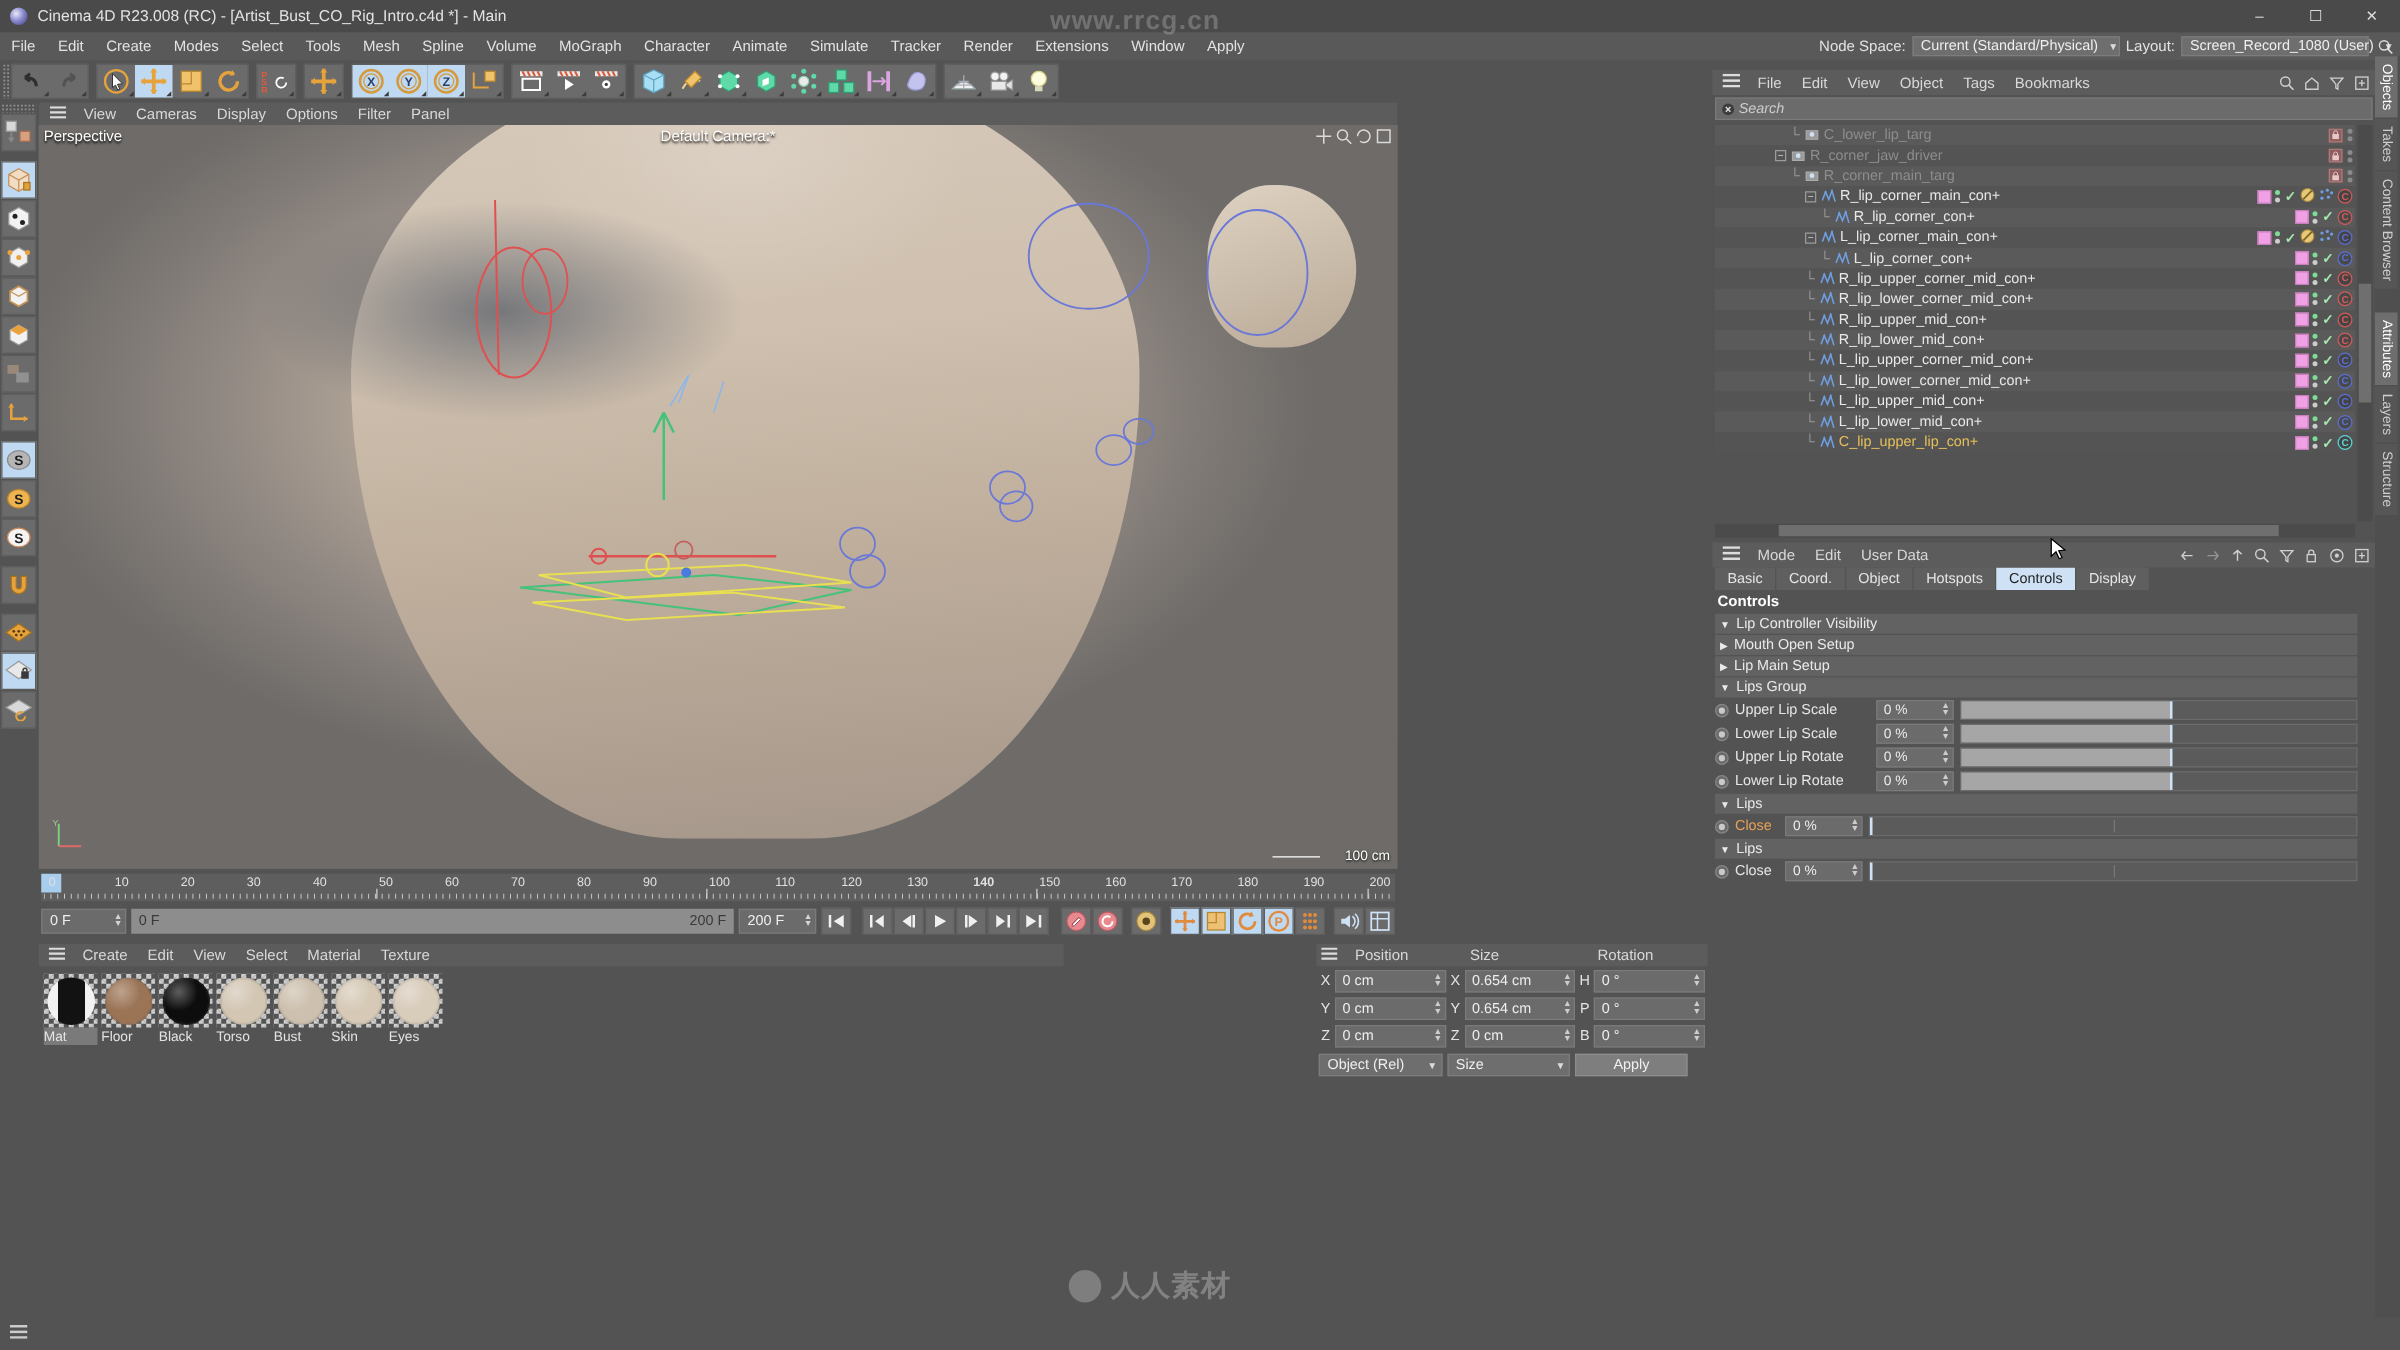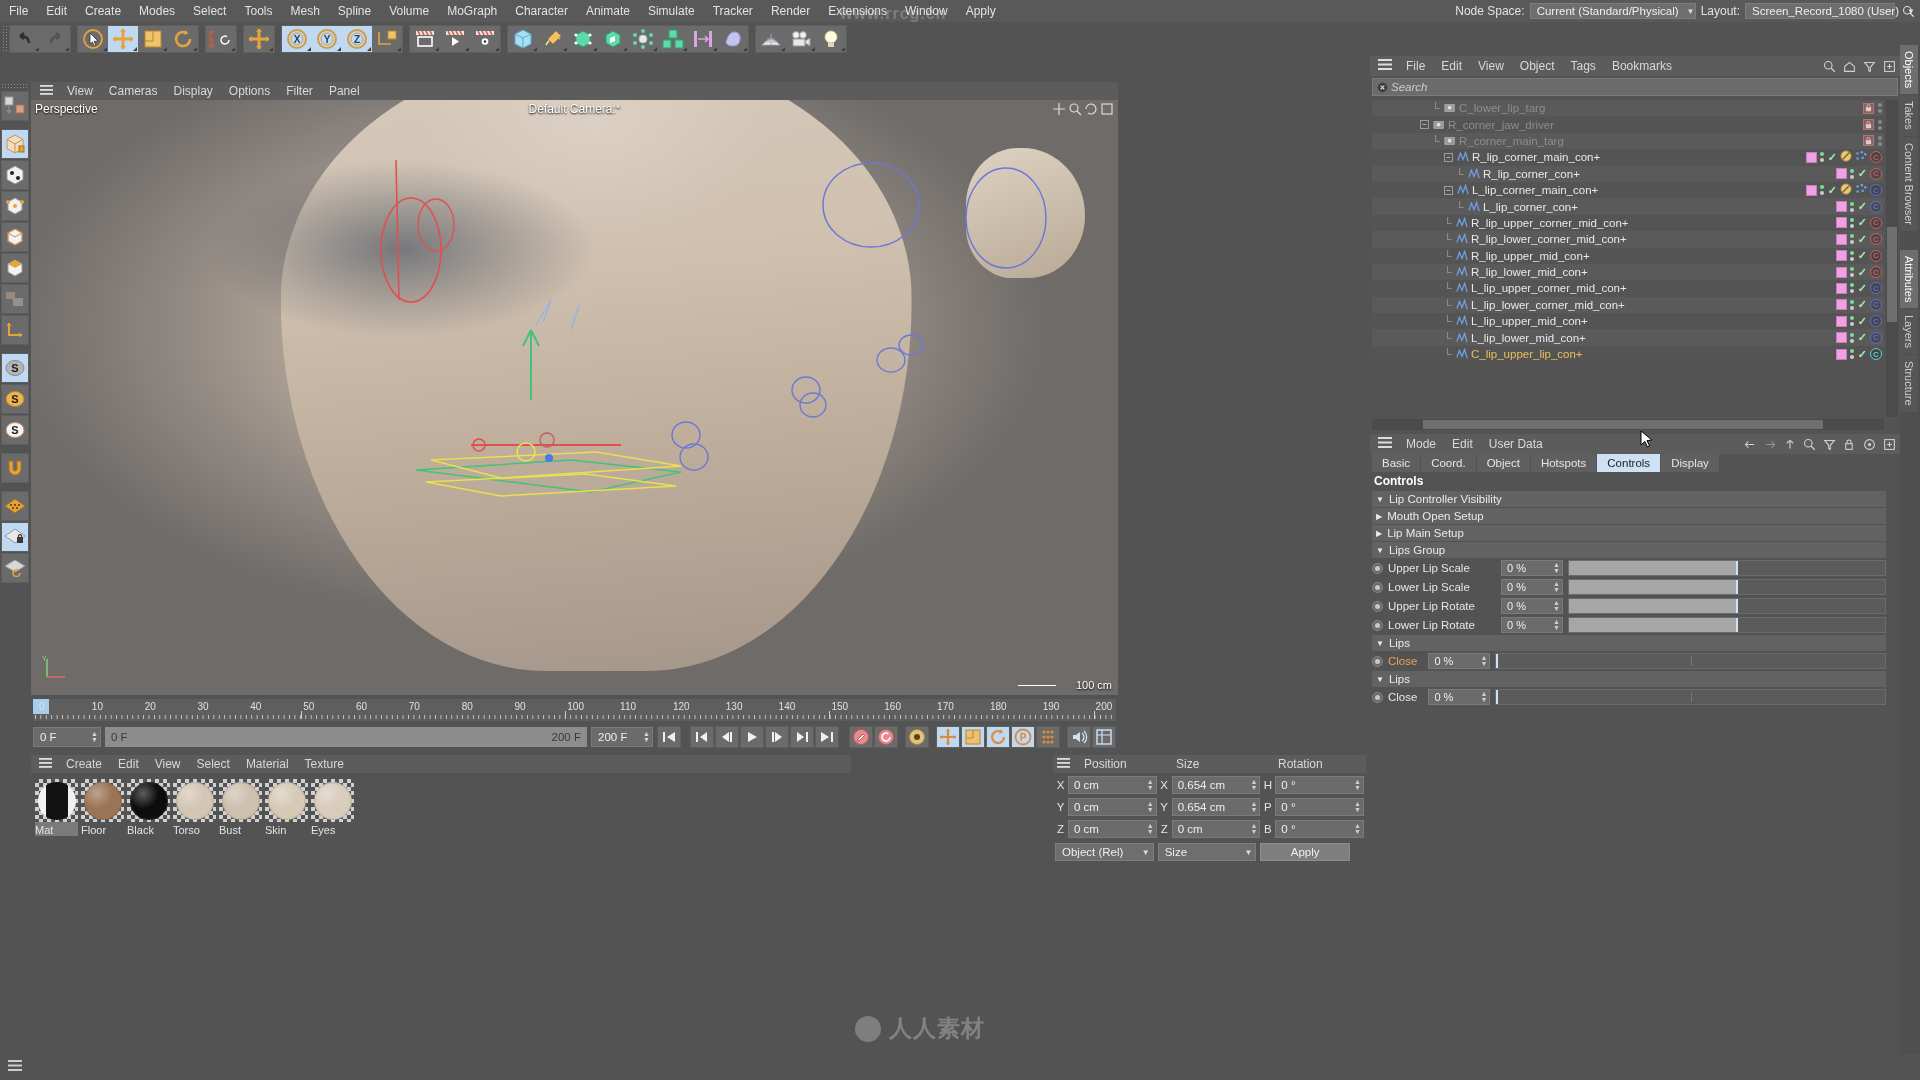--- a/index.html
+++ b/index.html
@@ -23,21 +23,21 @@
   .menubar .mi { padding:0 9px; line-height:22px; font-size:12px; color:#e2e2e2; white-space:nowrap; }
   .ns-wrap { position:absolute; right:4px; top:0; height:22px; display:flex; align-items:center; gap:5px; }
   .ns-lbl { font-size:12px; color:#e2e2e2; }
   .combo { background:#6e6e6e; height:16px; border:1px solid #7c7c7c; display:flex; align-items:center; padding:0 3px 0 6px; font-size:11.5px; color:#eee; position:relative; }
   .combo .cv { white-space:nowrap; }
   .combo .arr { margin-left:8px; font-size:8px; opacity:.85; }
   .mag { width:16px; height:16px; display:flex; align-items:center; justify-content:center; }
 
   
   .wm { position:absolute; font-weight:bold; color:rgba(255,255,255,.22); pointer-events:none; letter-spacing:1px; }
-  .wm1 { top:5px; left:840px; font-size:16px; }
+  .wm1 { top:5px; left:840px; font-size:21px; }
   .wm3 { bottom:36px; left:855px; font-size:23px; display:flex; align-items:center; gap:8px; color:rgba(255,255,255,.28); }
   .wm3 .circ { width:26px; height:26px; border-radius:50%; background:rgba(255,255,255,.25); display:inline-block; }
 
   
   .toolbar { height:34px; background:#535353; display:flex; align-items:center; padding-left:2px; gap:0; }
   .tgrp { display:flex; align-items:center; background:#6b6b6b; border:1px solid #5e5e5e; height:28px; margin-right:6px; }
   .tb { width:30px; height:26px; display:flex; align-items:center; justify-content:center; position:relative; }
   .tb.on { background:#bfd9f2; }
   .tb .corner { position:absolute; right:1px; bottom:1px; width:0; height:0; border-left:4px solid transparent; border-bottom:4px solid #3c3c3c; }
   .dots { width:7px; height:28px; background-image:radial-gradient(#8d8d8d 1px, transparent 1px); background-size:3px 3px; }
@@ -186,20 +186,29 @@
 
   
   .status { position:absolute; left:0; right:0; bottom:0; height:26px; background:#535353; display:flex; align-items:center; padding-left:8px; }
   .status .burger { width:16px; }
 </style>
 </head>
 <body>
 
 <div class="app">
 
+  <div class="titlebar">
+    <span class="c4d-logo"></span>
+    <span class="t">Cinema 4D R23.008 (RC) - [Artist_Bust_CO_Rig_Intro.c4d *] - Main</span>
+    <div class="winbtns">
+      <div class="winbtn">–</div>
+      <div class="winbtn">☐</div>
+      <div class="winbtn close">✕</div>
+    </div>
+  </div>
 
   <div class="menubar">
     <div id="mb-items" style="display:flex;">
         <div class="mi">File</div>
         <div class="mi">Edit</div>
         <div class="mi">Create</div>
         <div class="mi">Modes</div>
         <div class="mi">Select</div>
         <div class="mi">Tools</div>
         <div class="mi">Mesh</div>
@@ -664,21 +673,21 @@
           <div class="tl-mark" style="left: 268.146px;"></div>
           <div class="tl-tick" style="left: 322.976px;">60</div>
           <div class="tl-tick" style="left: 375.805px;">70</div>
           <div class="tl-tick" style="left: 428.634px;">80</div>
           <div class="tl-tick" style="left: 481.463px;">90</div>
           <div class="tl-tick" style="left: 534.293px;">100</div>
           <div class="tl-mark" style="left: 532.293px;"></div>
           <div class="tl-tick" style="left: 587.122px;">110</div>
           <div class="tl-tick" style="left: 639.951px;">120</div>
           <div class="tl-tick" style="left: 692.78px;">130</div>
-          <div class="tl-tick" style="left: 745.61px;">140</div>
+          <div class="tl-tick" style="left: 745.61px; font-weight: bold;">140</div>
           <div class="tl-tick" style="left: 798.439px;">150</div>
           <div class="tl-mark" style="left: 796.439px;"></div>
           <div class="tl-tick" style="left: 851.268px;">160</div>
           <div class="tl-tick" style="left: 904.098px;">170</div>
           <div class="tl-tick" style="left: 956.927px;">180</div>
           <div class="tl-tick" style="left: 1009.76px;">190</div>
           <div class="tl-tick" style="left: 1062.59px;">200</div>
           <div class="tl-mark" style="left: 1060.59px;"></div>
         </div>
       <div class="tl-minor"></div>

